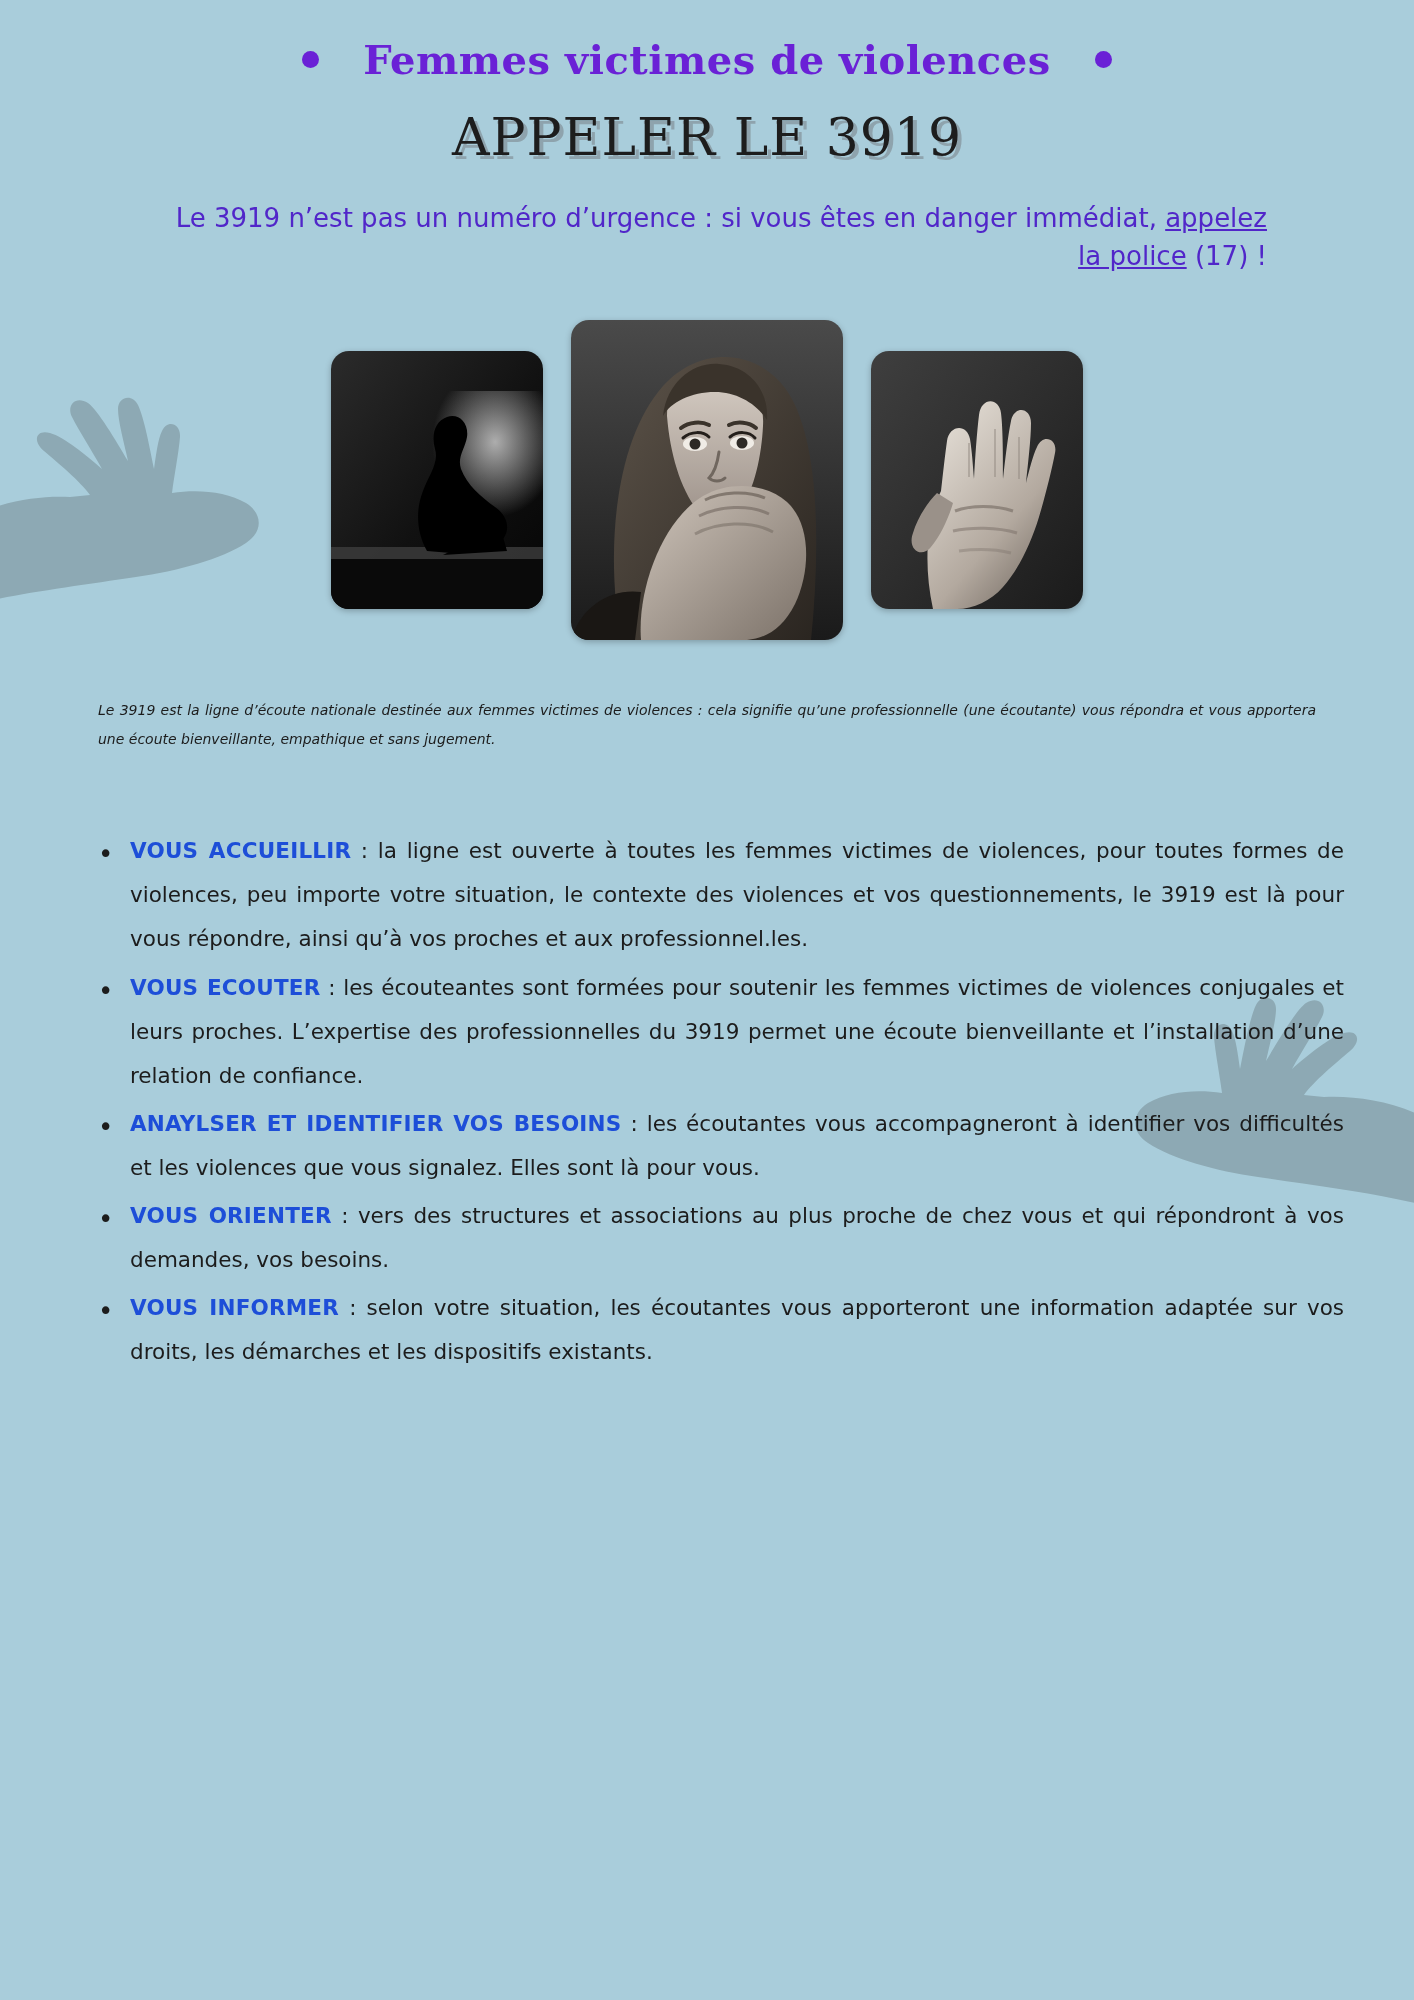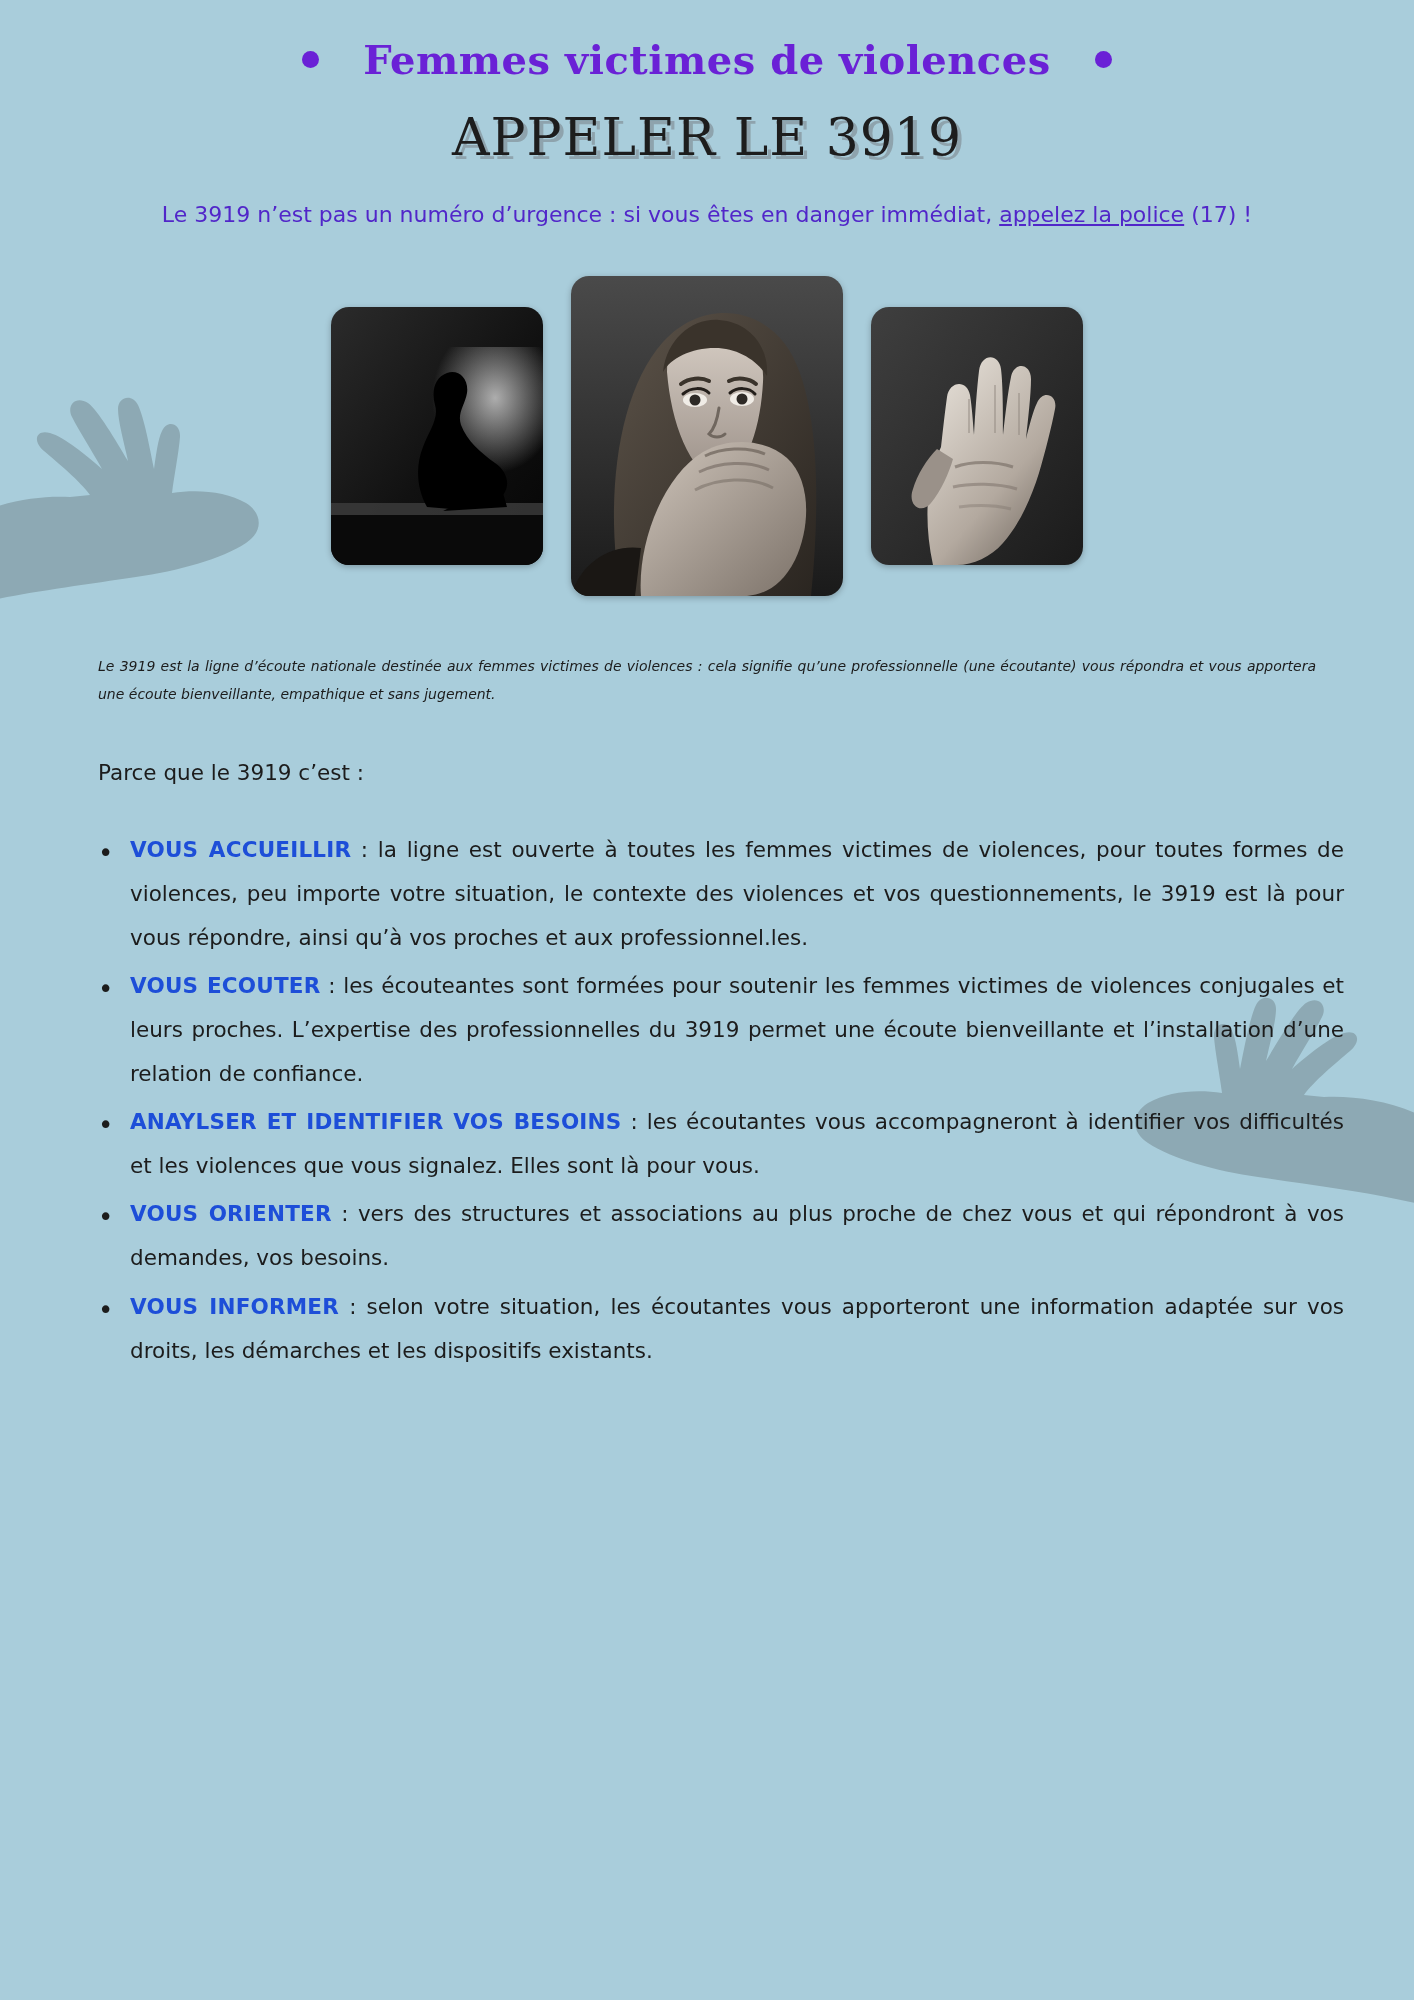--- a/index.html
+++ b/index.html
@@ -77,24 +77,24 @@
     font-size: 52px;
     color: #1d1d1d;
     letter-spacing: 1px;
     margin-top: 28px;
     text-shadow: 4px 4px 0px rgba(120,130,135,0.55);
     line-height: 1.0;
   }
   .subtitle {
     margin: 36px auto 0 auto;
     width: 1120px;
-    font-size: 22px;
+    font-size: 26px;
     line-height: 1.48;
     color: #5126c9;
-    text-align: center;
+    text-align: right;
   }
   .subtitle u {
     text-decoration: underline;
   }
   .subtitle .plain {
     color: #5126c9;
   }
 
   
   .photos {
@@ -298,21 +298,20 @@
     </div>
 
   </div>
 
   <div class="content">
 
     <p class="para">Le 3919 est la ligne d’écoute nationale destinée aux femmes victimes de violences : cela signifie qu’une professionnelle (une écoutante) vous répondra et vous apportera une écoute bienveillante, empathique et sans jugement.</p>
 
     <div class="para-gap"></div>
 
-    <p class="intro-line">Parce que le 3919 c’est :</p>
 
     <ul class="points">
       <li>
         <span class="lead">VOUS ACCUEILLIR</span><span> : la ligne est ouverte à toutes les femmes victimes de violences, pour toutes formes de violences, peu importe votre situation, le contexte des violences et vos questionnements, le 3919 est là pour vous répondre, ainsi qu’à vos proches et aux professionnel.les.</span>
       </li>
       <li>
         <span class="lead">VOUS ECOUTER</span><span> : les écouteantes sont formées pour soutenir les femmes victimes de violences conjugales et leurs proches. L’expertise des professionnelles du 3919 permet une écoute bienveillante et l’installation d’une relation de confiance.</span>
       </li>
       <li>
         <span class="lead">ANAYLSER ET IDENTIFIER VOS BESOINS</span><span> : les écoutantes vous accompagneront à identifier vos difficultés et les violences que vous signalez. Elles sont là pour vous.</span>

